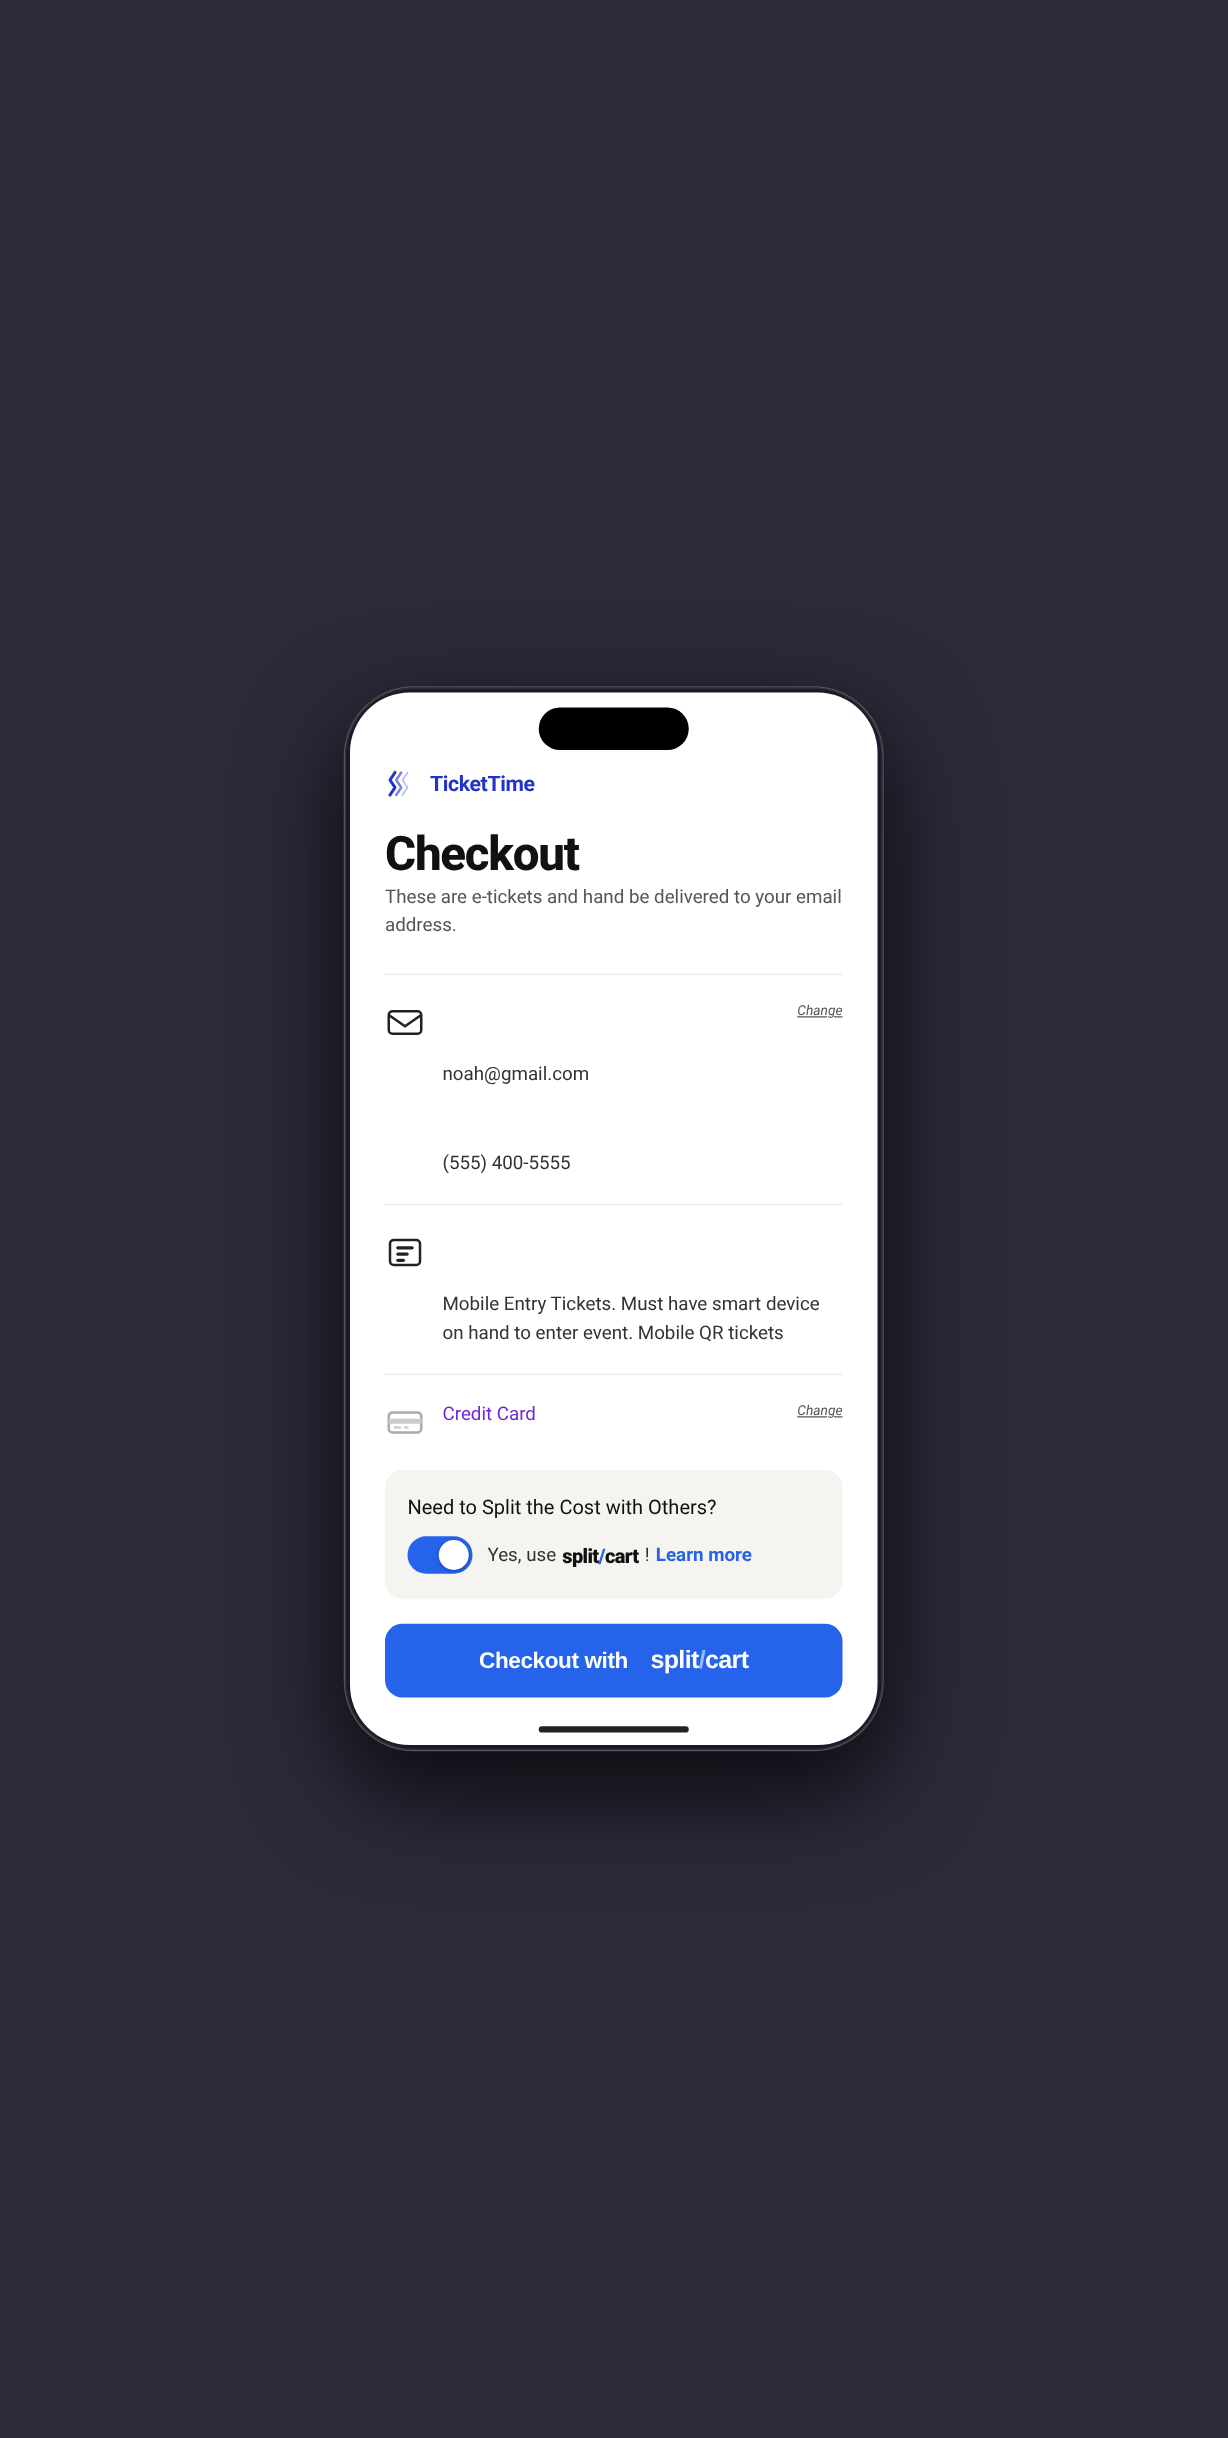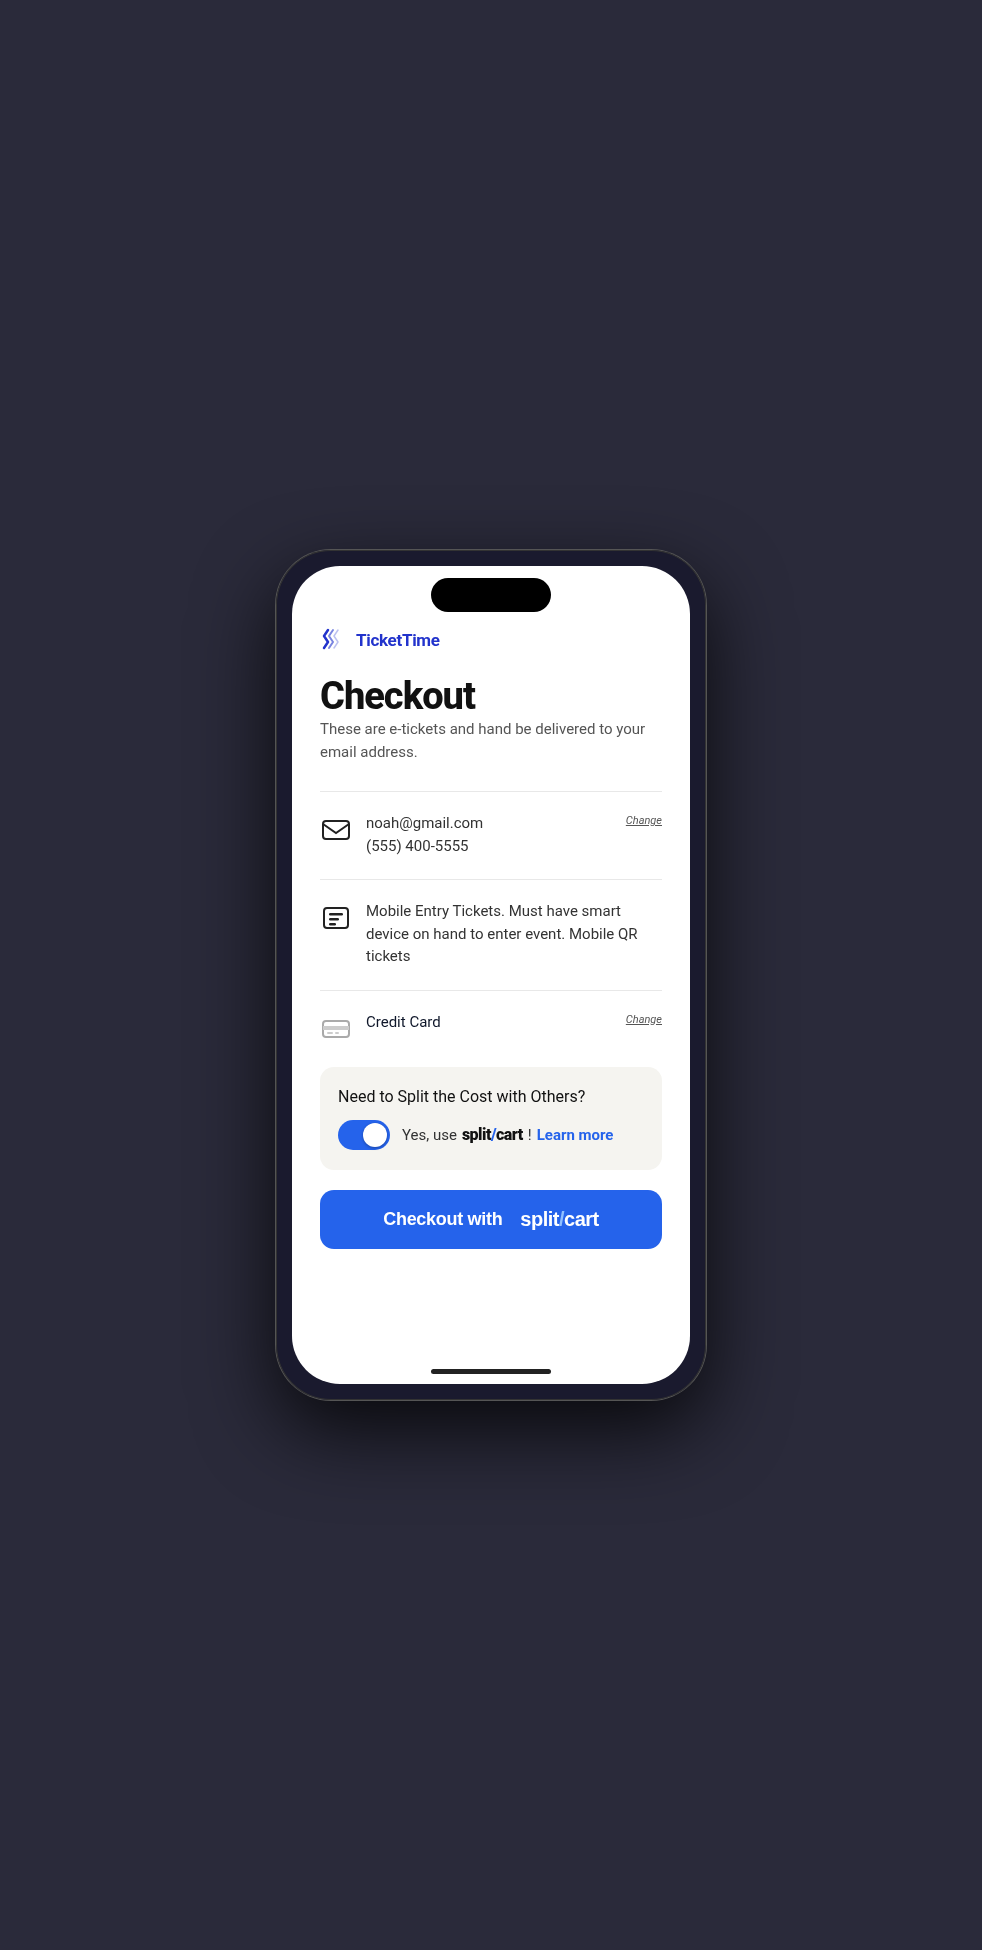--- a/index.html
+++ b/index.html
@@ -15,21 +15,21 @@
       align-items: center;
       min-height: 100vh;
       font-family: -apple-system, BlinkMacSystemFont, 'Segoe UI', Roboto, sans-serif;
     }
 
     .phone-outer {
       width: 430px;
       height: 850px;
       background: #1a1a2e;
       border-radius: 55px;
-      padding: 16px;
+      padding: 4px;
       position: relative;
       box-shadow:
         0 0 0 1px #555,
         0 30px 80px rgba(0,0,0,0.8),
         inset 0 0 0 1px #333;
     }
 
     .phone-inner {
       width: 100%;
       height: 100%;
@@ -115,25 +115,26 @@
     }
 
     .info-content {
       flex: 1;
     }
 
     .info-text {
       font-size: 15px;
       color: #333;
       line-height: 1.5;
+      margin-top: 48px;
     }
 
     .info-text-muted {
       font-size: 15px;
-      color: #0f172a;
+      color: #6d28d9;
       line-height: 1.5;
     }
 
     .change-link {
       font-size: 11px;
       color: #555;
       text-decoration: underline;
       cursor: pointer;
       white-space: nowrap;
       margin-top: 2px;

